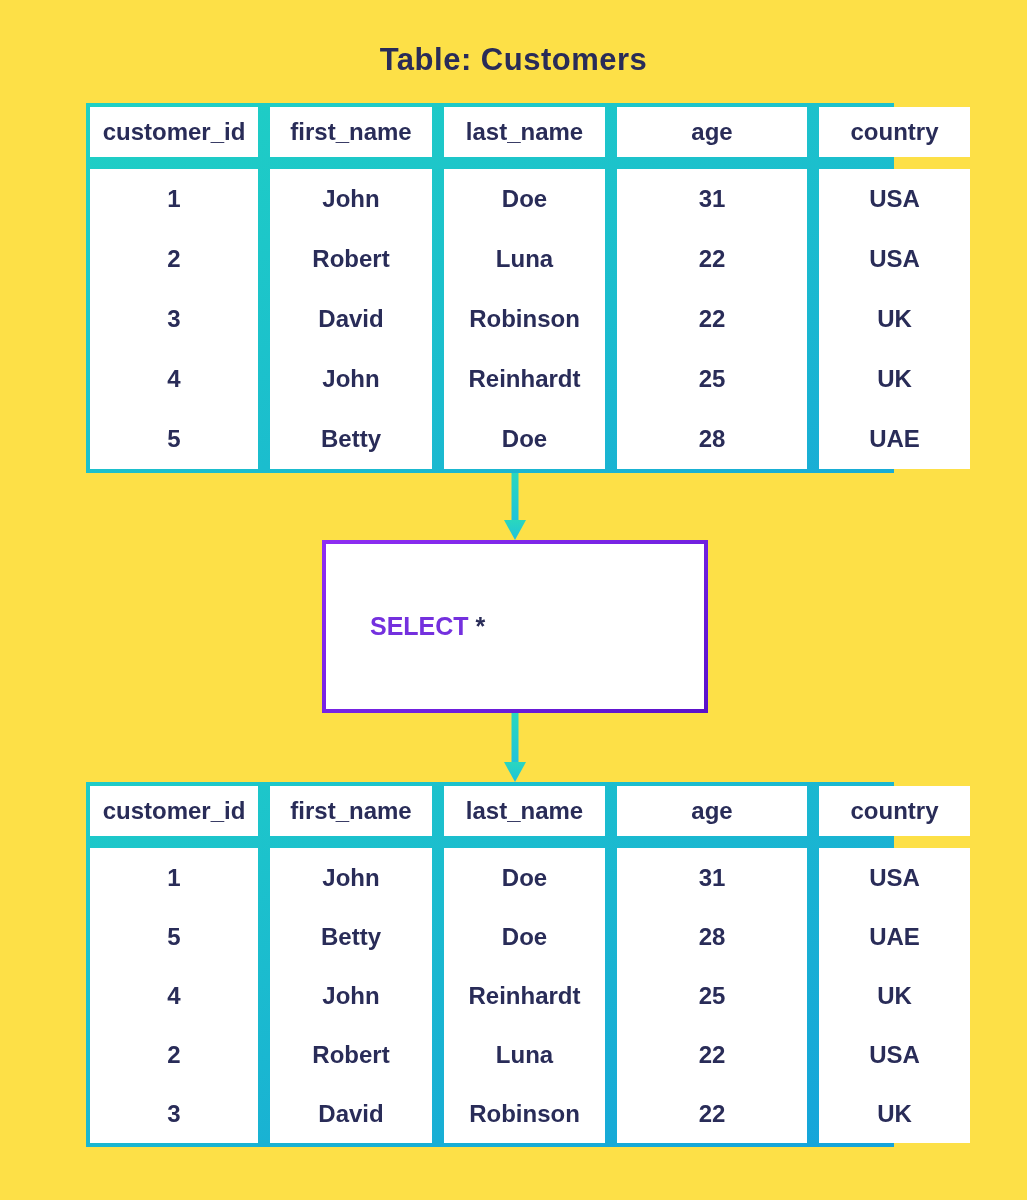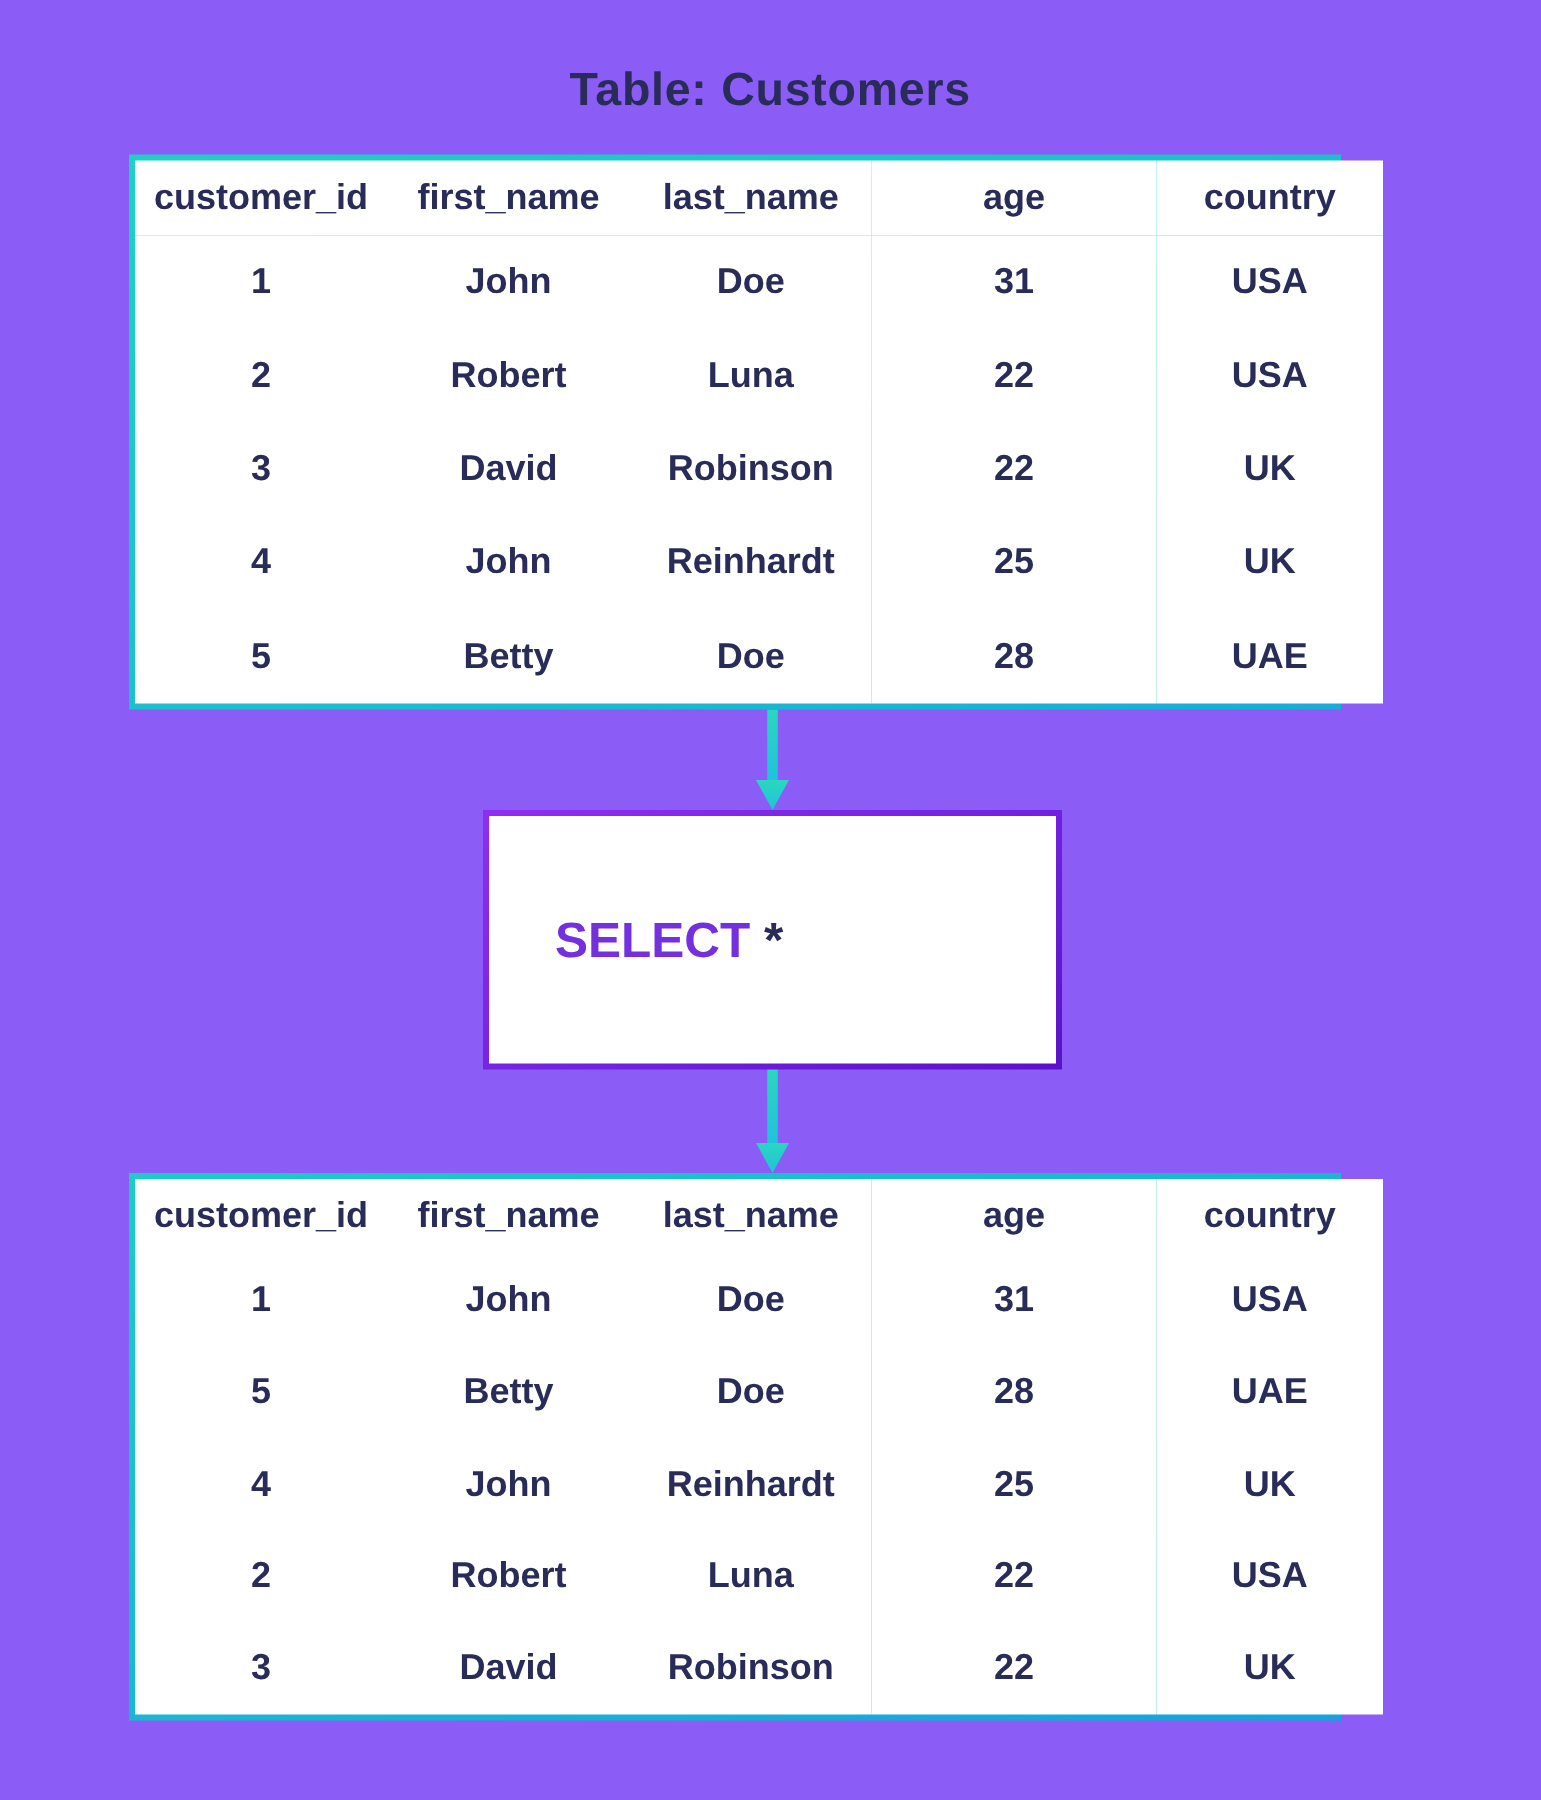--- a/index.html
+++ b/index.html
@@ -5,21 +5,21 @@
   html, body {
     margin: 0;
     padding: 0;
     background: #ffffff;
     font-family: "Liberation Sans", "DejaVu Sans", sans-serif;
   }
   .canvas {
     position: relative;
     width: 1027px;
     height: 1200px;
-    background: #8b5cf6;
+    background: #fde047;
     overflow: hidden;
   }
   .diagram-title {
     position: absolute;
     top: 42px;
     left: 0;
     width: 100%;
     text-align: center;
     font-size: 31px;
     font-weight: 700;
@@ -28,21 +28,21 @@
     margin: 0;
   }
   
   .tbl {
     position: absolute;
     left: 86px;
     width: 808px;
     box-sizing: border-box;
     display: grid;
     grid-template-columns: 168px 162px 161px 190px 151px;
-    gap: 0;
+    gap: 12px;
     padding: 4px;
   }
   .tbl-1 {
     top: 103px;
     height: 370px;
     grid-template-rows: 50px 1fr;
     background: linear-gradient(155deg, #1FD0C4 0%, #1BBDCE 60%, #18ACD6 100%);
   }
   .tbl-2 {
     top: 782px;
@@ -94,21 +94,21 @@
   }
   .query-inner {
     width: 100%;
     height: 100%;
     box-sizing: border-box;
     background: #ffffff;
     display: flex;
     flex-direction: column;
     justify-content: center;
     padding-left: 44px;
-    font-size: 33px;
+    font-size: 25px;
     font-weight: 700;
     line-height: 43px;
     white-space: pre;
   }
   .kw    { color: #7430DE; }
   .plain { color: #292C58; }
 </style>
 </head>
 <body>
 

